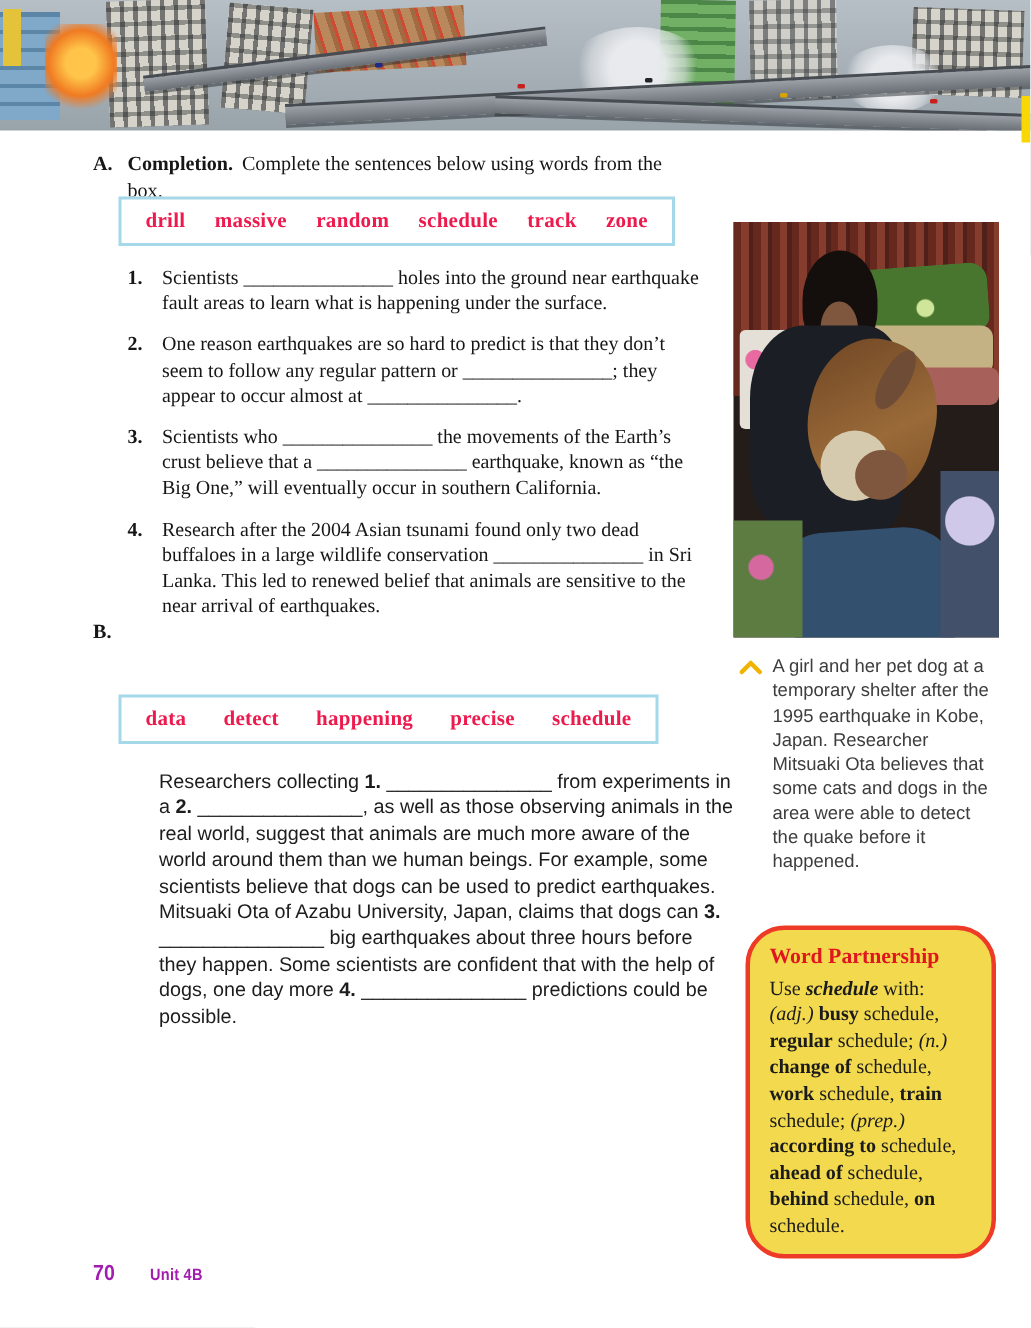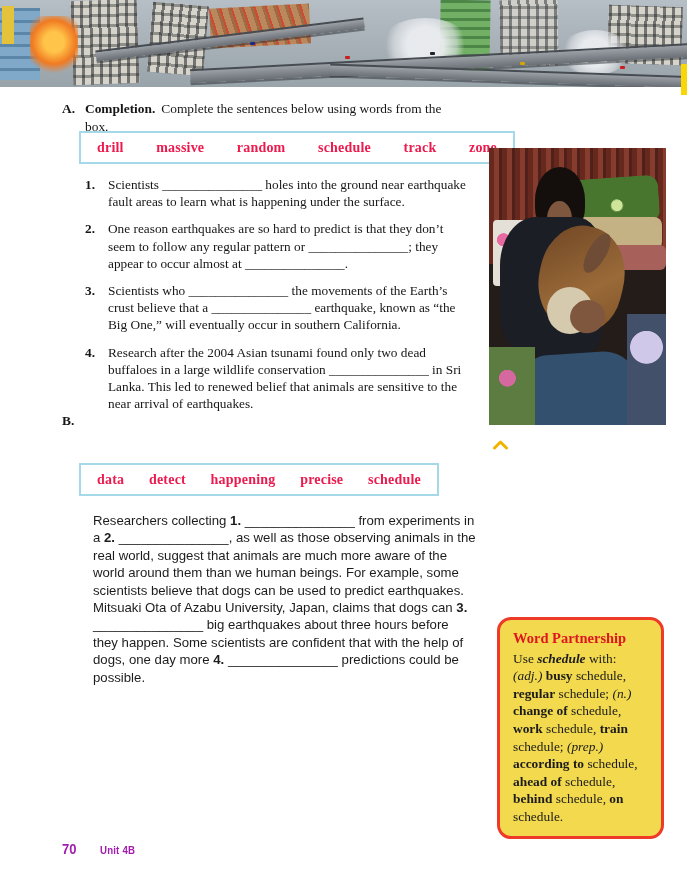--- a/index.html
+++ b/index.html
@@ -34,32 +34,32 @@
   .heading { position:absolute; display:flex; font-size:13.4px; line-height:18px; width:405px; }
   .heading .hlabel { font-weight:bold; width:23px; flex:0 0 23px; }
   .heading .htype { font-weight:bold; margin-right:6px; }
   #headingA { left:62px; top:100px; }
   #headingB { left:62px; top:412px; }
   #headingB .htext-wrap { width:352px; }
 
   
   .wordbox { position:absolute; height:33px; border:2px solid #a5d8e8; background:#fff;
     display:flex; align-items:center; justify-content:space-between; padding:0 16px; }
-  #boxA { left:79px; top:131px; width:436px; }
+  #boxA { left:79px; top:131px; width:371px; }
   #boxB { left:79px; top:463px; width:360px; }
   .vocab-word { color:#ed1a4d; font-weight:bold; font-size:14px; letter-spacing:.2px; }
 
   
   #sentences { position:absolute; left:85px; top:176px; width:382px; }
   .sent { display:flex; margin-bottom:10px; font-size:13.3px; line-height:17.2px; }
   .sent .num { font-weight:bold; flex:0 0 23px; }
   .sent .stext { width:359px; }
 
   
-  #paragraphB { position:absolute; left:93px; top:512px; width:384px;
+  #paragraphB { position:absolute; left:106px; top:512px; width:384px;
     font-family:"Liberation Sans", sans-serif; font-size:13.2px; line-height:17.4px; color:#1c1c1c; }
 
   
   .run-n { font-weight:normal; font-style:normal; }
   .run-b { font-weight:bold; }
   .run-i { font-style:italic;text-align:right; }
   .run-bi { font-weight:bold; font-style:italic; }
 
   
   .photo { position:absolute; left:489px; top:148px; width:177px; height:277px;
@@ -67,21 +67,21 @@
   .photo .p { position:absolute; }
 
   
   .caption { position:absolute; left:493px; top:436px; width:172px; display:flex;
     font-family:"Liberation Sans", sans-serif; font-size:12.3px; line-height:16.3px; color:#3d3d3d; }
   .caption .caret { flex:0 0 22px; padding-top:2px; }
   .caption .ctext { width:148px; }
 
   
   .wp { position:absolute; left:497px; top:617px; width:167px; min-height:211px;
-    background:#f2d94e; border:3px solid #ee3b28; border-radius:14px;
+    background:#f2d94e; border:3px solid #ee3b28; border-radius:26px;
     padding:10px 12px 10px 13px; font-size:13.4px; line-height:17.6px; color:#1b1b1b; }
   .wp-title { color:#e0161f; font-weight:bold; font-size:14.5px; margin-bottom:2px; }
 
   
   .footer { position:absolute; left:62px; top:841px; display:flex; align-items:baseline;
     font-family:"Liberation Sans", sans-serif; font-weight:bold; color:#a21caf; }
   .footer .pg { font-size:14.5px; transform:scaleX(.9); transform-origin:left; }
   .footer .unit { font-size:11px; margin-left:22px; transform:scaleX(.88); transform-origin:left; letter-spacing:.2px; }
 </style>
 </head>
@@ -177,20 +177,21 @@
     <div class="p" style="left:0;top:72%;width:26%;height:28%;background:radial-gradient(circle at 40% 40%, #d668a0 0 15%, transparent 16%), #5c7c42;"></div>
     <div class="p" style="left:78%;top:60%;width:22%;height:40%;background:radial-gradient(circle at 50% 30%, #d0c8e8 0 20%, transparent 21%), #43506a;"></div>
   </div>
 
   <div class="caption">
     <span class="caret">
       <svg width="15" height="10" viewBox="0 0 15 10">
           <polyline points="1.5,8 7.5,2 13.5,8" fill="none" stroke="#f0b400" stroke-width="3" stroke-linecap="round" stroke-linejoin="round"></polyline>
         </svg>
     </span>
+    <span class="ctext">A girl and her pet dog at a temporary shelter after the 1995 earthquake in Kobe, Japan. Researcher Mitsuaki Ota believes that some cats and dogs in the area were able to detect the quake before it happened.</span>
   </div>
 
   <div class="wp">
     <div class="wp-title">Word Partnership</div>
     <div><span class="run-n">Use </span><span class="run-bi">schedule</span><span class="run-n"> with: </span><span class="run-i">(adj.)</span><span class="run-n"> </span><span class="run-b">busy</span><span class="run-n"> schedule, </span><span class="run-b">regular</span><span class="run-n"> schedule; </span><span class="run-i">(n.)</span><span class="run-n"> </span><span class="run-b">change of</span><span class="run-n"> schedule, </span><span class="run-b">work</span><span class="run-n"> schedule, </span><span class="run-b">train</span><span class="run-n"> schedule; </span><span class="run-i">(prep.)</span><span class="run-n"> </span><span class="run-b">according to</span><span class="run-n"> schedule, </span><span class="run-b">ahead of</span><span class="run-n"> schedule, </span><span class="run-b">behind</span><span class="run-n"> schedule, </span><span class="run-b">on</span><span class="run-n"> schedule.</span></div>
   </div>
 
   <div class="footer">
     <span class="pg">70</span>
     <span class="unit">Unit 4B</span>

